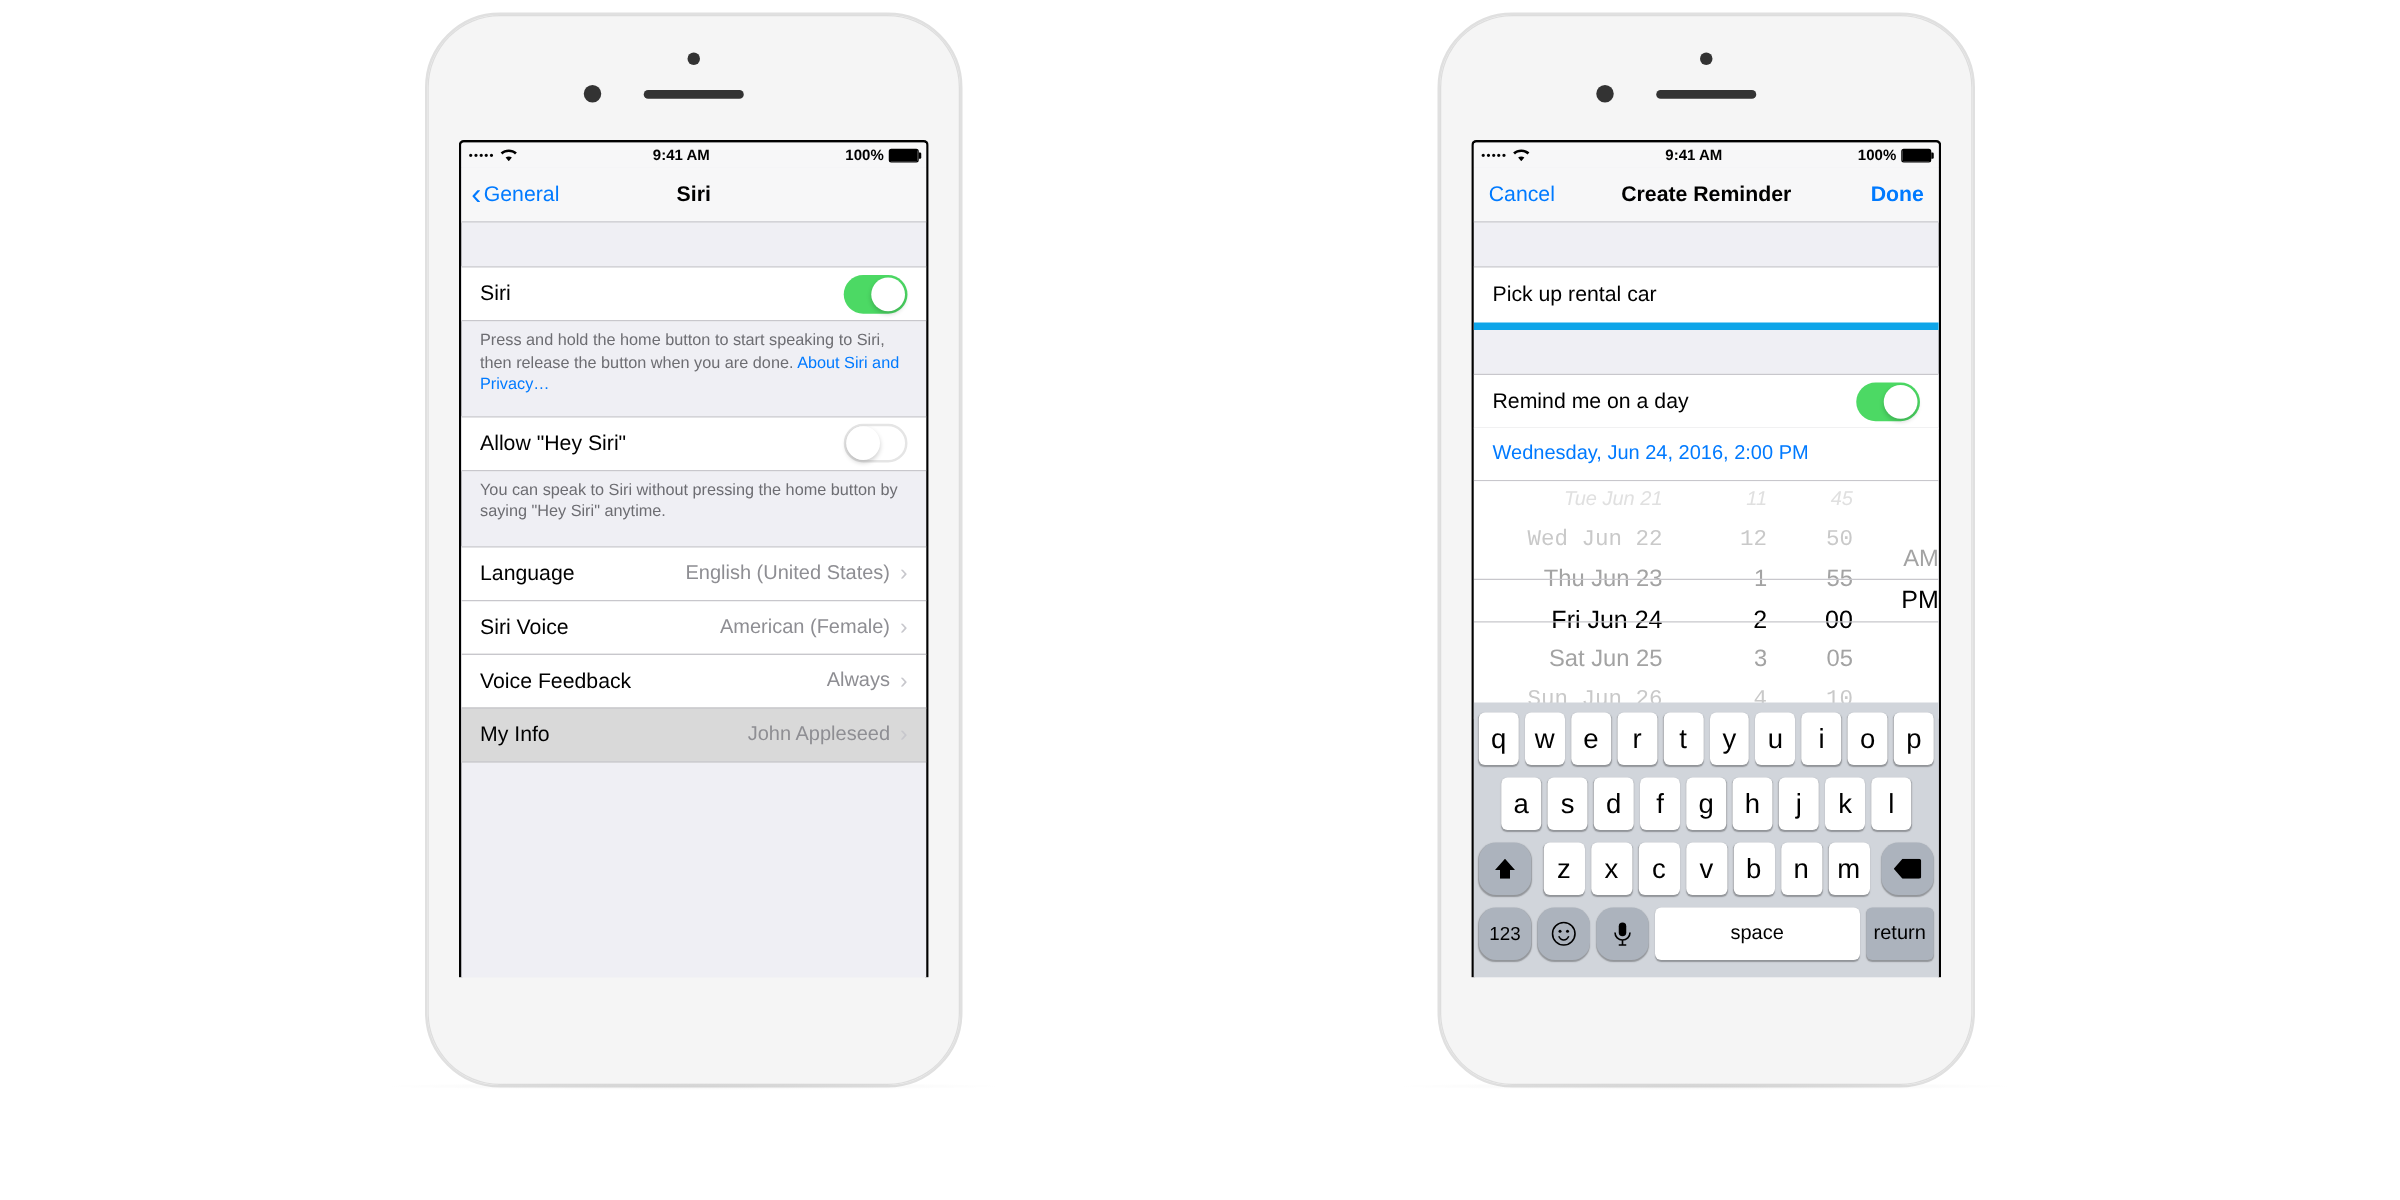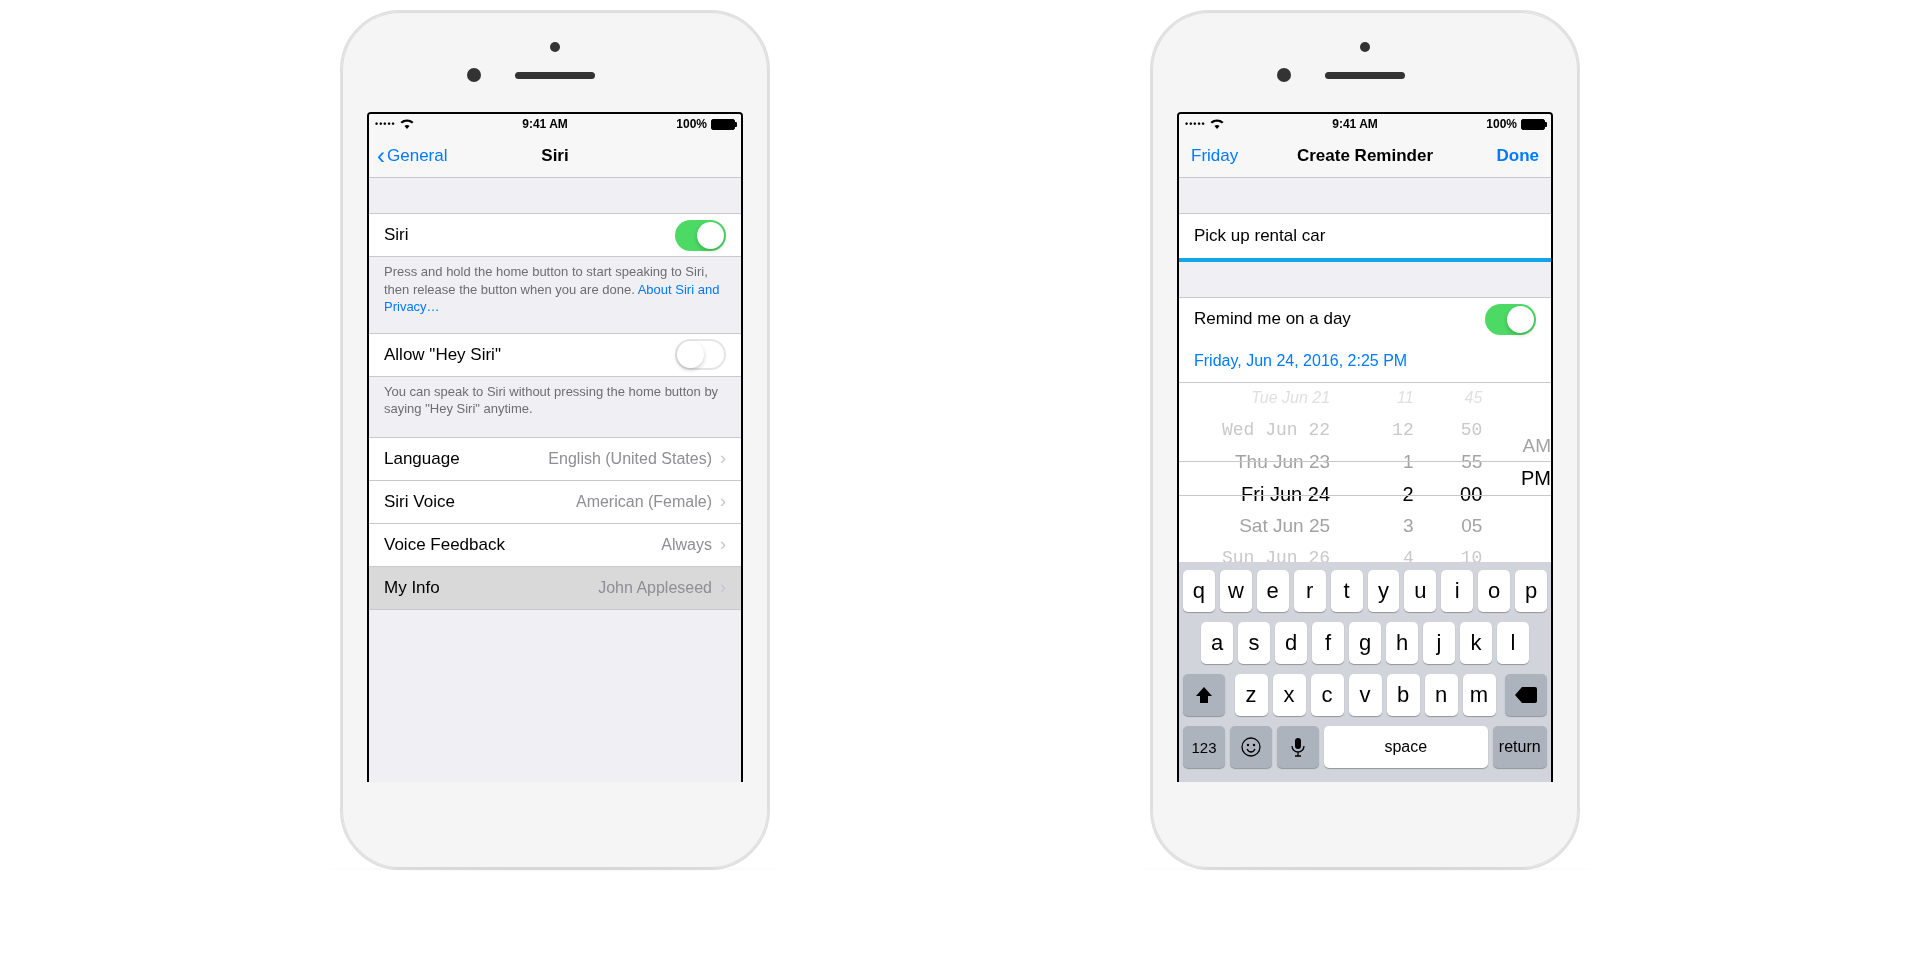--- a/index.html
+++ b/index.html
@@ -121,21 +121,21 @@
   width: 27px; height: 27px; background: #fff; border-radius: 50%;
   position: absolute; top: 2px; box-shadow: 0 2px 4px rgba(0,0,0,0.2);
 }
 .switch.on .switch-knob { right: 2px; }
 .switch.off .switch-knob { left: 0; top: 0; }
 
 
 .reminder-input-cell {
   background: #fff;
   border-top: 1px solid #c8c7cc;
-  border-bottom: 4px solid #0ea5e9;
+  border-bottom: 6px solid #0ea5e9;
   padding: 12px 15px;
   font-size: 17px;
 }
 .date-cell { background: #fff; border-bottom: 1px solid #c8c7cc; padding: 12px 15px; font-size: 16px; color: #007aff; }
 .picker {
   background: #fff;
   height: 190px;
   border-bottom: 1px solid #c8c7cc;
   display: flex;
   position: relative;
@@ -160,21 +160,21 @@
   right: 0;
   background: #d1d5db;
   padding: 8px 4px 4px;
 }
 .kb-row { display: flex; justify-content: center; gap: 5px; margin-bottom: 10px; }
 .kb-key {
   flex: 1; max-width: 33px; height: 42px; background: #fff; border-radius: 5px;
   display: flex; align-items: center; justify-content: center;
   font-size: 22px; color: #000; box-shadow: 0 1px 1px rgba(0,0,0,0.3);
 }
-.kb-key.special { background: #acb3bd; max-width: 42px; }
+.kb-key.special { background: #acb3bd; max-width: 42px; border-radius: 14px; }
 .kb-key.return { max-width: 90px; font-size: 16px; background: #acb3bd; }
 .kb-key.space { flex: 3; max-width: none; font-size: 16px; }
 .kb-row.bottom .kb-key { height: 42px; }
 
 .shadow-bar {
   position: absolute;
   bottom: -4px;
   left: -40px;
   right: -40px;
   height: 6px;
@@ -272,41 +272,41 @@
       <span>9:41 AM</span>
       <div class="status-right">
         <span>100%</span>
         <div class="battery-icon">
             <div class="battery-fill"></div>
           </div>
       </div>
     </div>
     <div class="nav-bar">
       <div class="nav-left" style="left:12px">
-        <span>Friday</span>
+        <span>Cancel</span>
       </div>
       <span class="nav-title">Create Reminder</span>
       <div class="nav-right">
         <span>Done</span>
       </div>
     </div>
 
     <div class="section-gap"></div>
     <div class="reminder-input-cell">
       <span>Pick up rental car</span>
     </div>
 
     <div class="section-gap"></div>
     <div class="cell">
       <span class="cell-label">Remind me on a day</span>
       <div class="switch on">
           <div class="switch-knob"></div>
         </div>
     </div>
-    <div class="date-cell">Friday, Jun 24, 2016, 2:25 PM</div>
+    <div class="date-cell">Wednesday, Jun 24, 2016, 2:00 PM</div>
 
     <div class="picker picker-sel-lines">
       <div class="picker-col wide">
         <div class="picker-row faded3">Tue Jun 21</div>
         <div class="picker-row faded2">Wed Jun 22</div>
         <div class="picker-row faded">Thu Jun 23</div>
         <div class="picker-row">Fri Jun 24</div>
         <div class="picker-row faded">Sat Jun 25</div>
         <div class="picker-row faded2">Sun Jun 26</div>
       </div>

